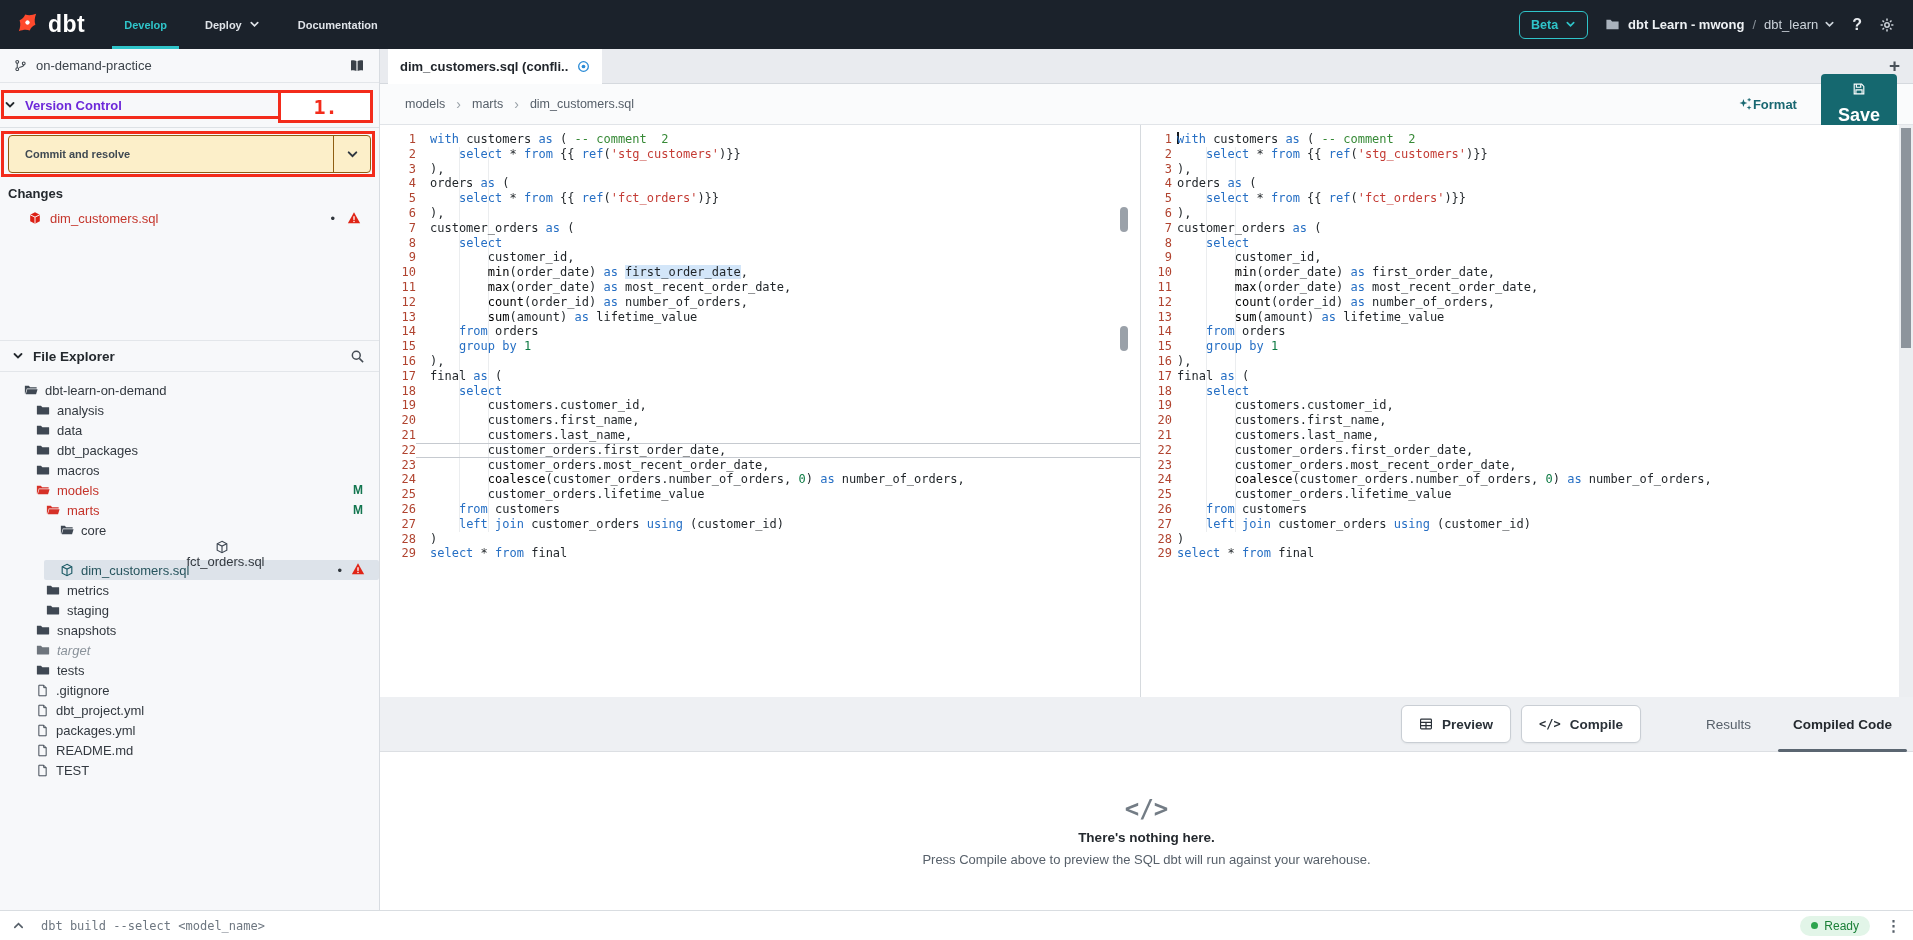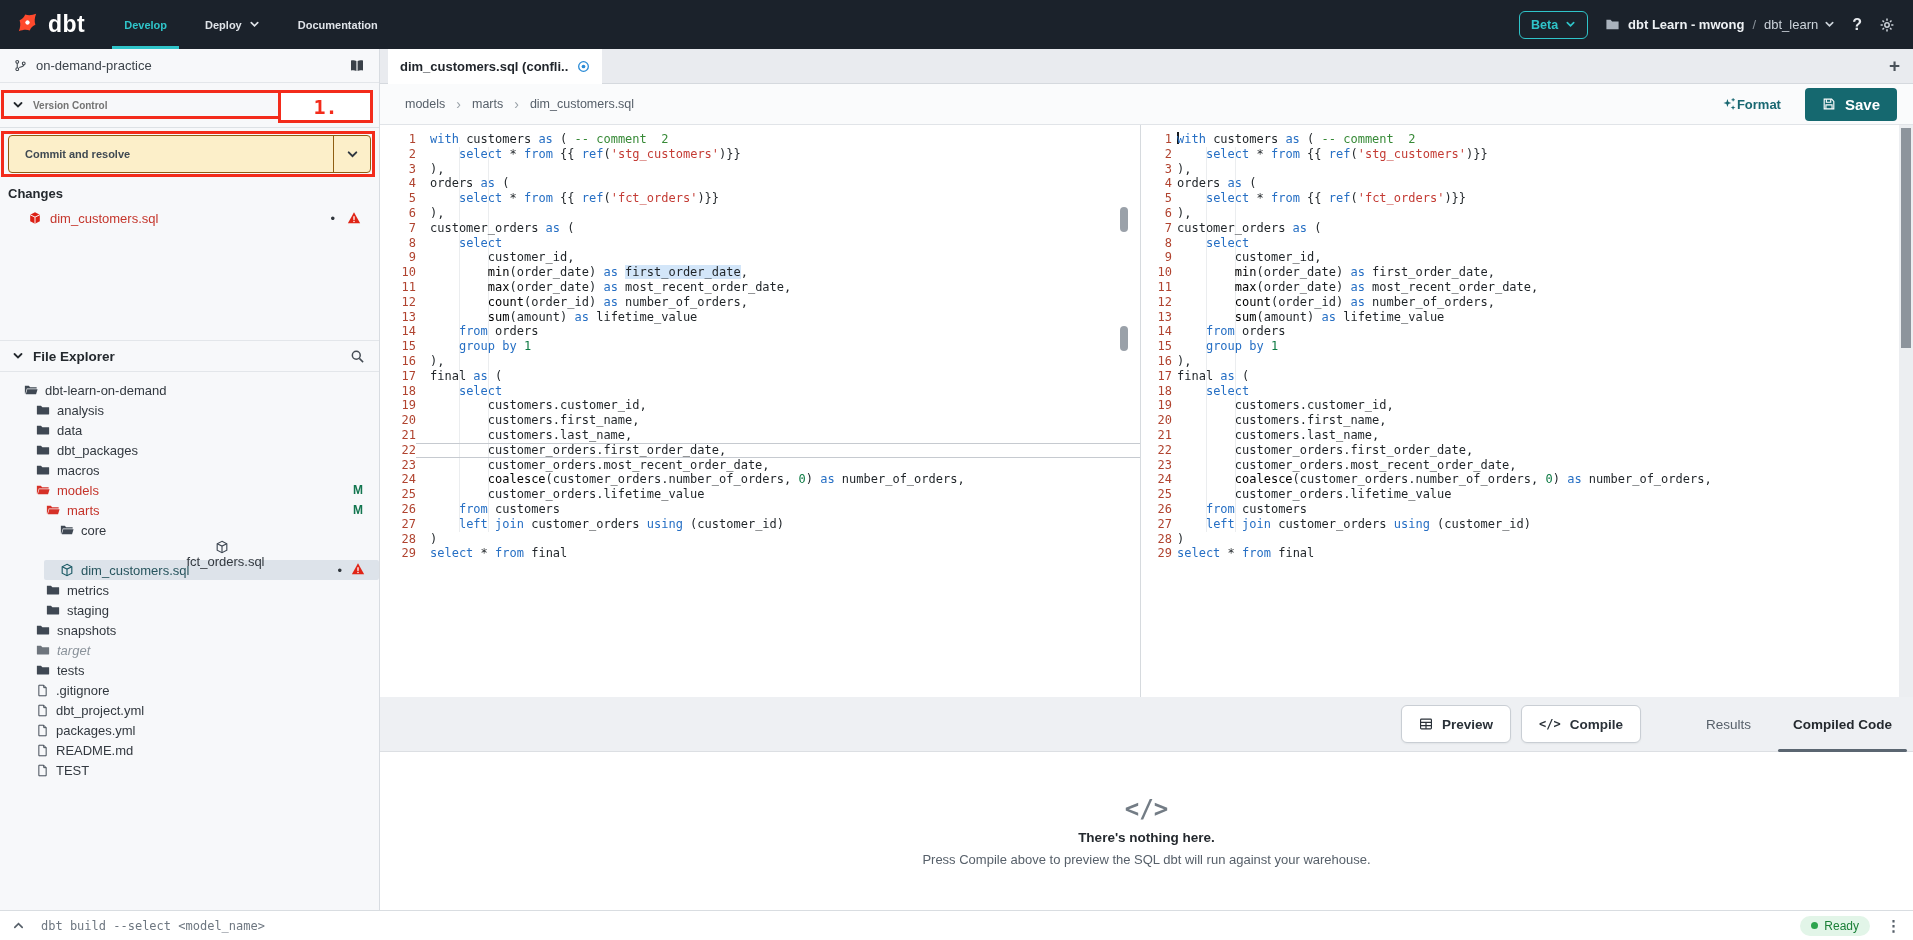--- a/index.html
+++ b/index.html
@@ -24,22 +24,22 @@
 .help { color:#e7eaee; font-weight:700; font-size:16px; cursor:pointer; }
 
 
 .app { display:flex; height:861px; }
 
 
 .sidebar { width:380px; flex:none; background:#f7f8fa; border-right:1px solid #d8dce1; position:relative; }
 .branch-row { height:34px; display:flex; align-items:center; gap:9px; padding:0 14px;
   border-bottom:1px solid #e3e6ea; color:#3c434a; font-size:13px; }
 .branch-row .book { margin-left:auto; color:#3a4149; display:flex; cursor:pointer; }
-.vc-header { height:44px; display:flex; align-items:center; gap:9px; padding-left:12px;
-  font-weight:700; font-size:10px; color:#737373; cursor:pointer; }
+.vc-header { height:44px; display:flex; align-items:center; gap:9px; padding-left:4px;
+  font-weight:700; font-size:13px; color:#6d28d9; cursor:pointer; }
 .commit-wrap { border-top:1px solid #dde1e5; padding:7px 8px; height:52px; }
 .commit-btn { height:38px; background:#fcefc9; border:1px solid #8f5e12; border-radius:4px;
   display:flex; align-items:center; cursor:pointer; }
 .commit-label { flex:1; padding-left:16px; font-size:11px; color:#3f4952;font-weight:bold; }
 .commit-caret { width:37px; align-self:stretch; border-left:1px solid #8f5e12; display:flex;
   align-items:center; justify-content:center; color:#2e3640; cursor:pointer; }
 .changes-label { font-weight:700; font-size:13px; color:#24292e; padding:7px 0 5px 8px; }
 .change-row { height:24px; display:flex; align-items:center; gap:8px; padding-left:28px;
   color:#c5362c; font-size:13px; cursor:pointer; }
 .change-row .cube { color:#dc1f14; display:flex; }
@@ -80,21 +80,21 @@
 .tab-plus { margin-left:auto; margin-right:13px; color:#4a525a; font-size:19px; font-weight:600; cursor:pointer; }
 .crumbbar { height:41px; background:#fafbfc; border-bottom:1px solid #e1e4e8; display:flex;
   align-items:center; padding:0 16px 0 25px; }
 .crumbs { display:flex; align-items:center; gap:11px; font-size:12.5px; color:#57606a; }
 .crumb { cursor:pointer; }
 .crumb-sep { color:#99a1a8; font-size:14px; }
 .crumb-actions { margin-left:auto; display:flex; align-items:center; gap:24px; }
 .format-btn { display:flex; align-items:center; gap:0; color:#186771; font-weight:600;
   font-size:13px; cursor:pointer; }
 .save-btn { display:flex; align-items:center; gap:9px; background:#15686f; color:#fff;
-  font-weight:600; font-size:15px; padding:8px 17px; border-radius:4px; cursor:pointer; }
+  font-weight:600; font-size:18px; padding:8px 17px; border-radius:4px; cursor:pointer;flex-direction:column; }
 
 
 .panes { height:572px; display:flex; position:relative; background:#fff; }
 .pane { position:relative; overflow:hidden; padding-top:7px; }
 .pane-left { width:761px; border-right:1px solid #d6dade; }
 .pane-right { flex:1; }
 .line { display:flex; height:14.8px; position:relative; z-index:1;
   font-family:"DejaVu Sans Mono", monospace; font-size:12px; line-height:14.8px; }
 .ln { flex:none; text-align:right; color:#b0432f; }
 .pane-left .ln { width:36px; }   .pane-right .ln { width:31px; }

